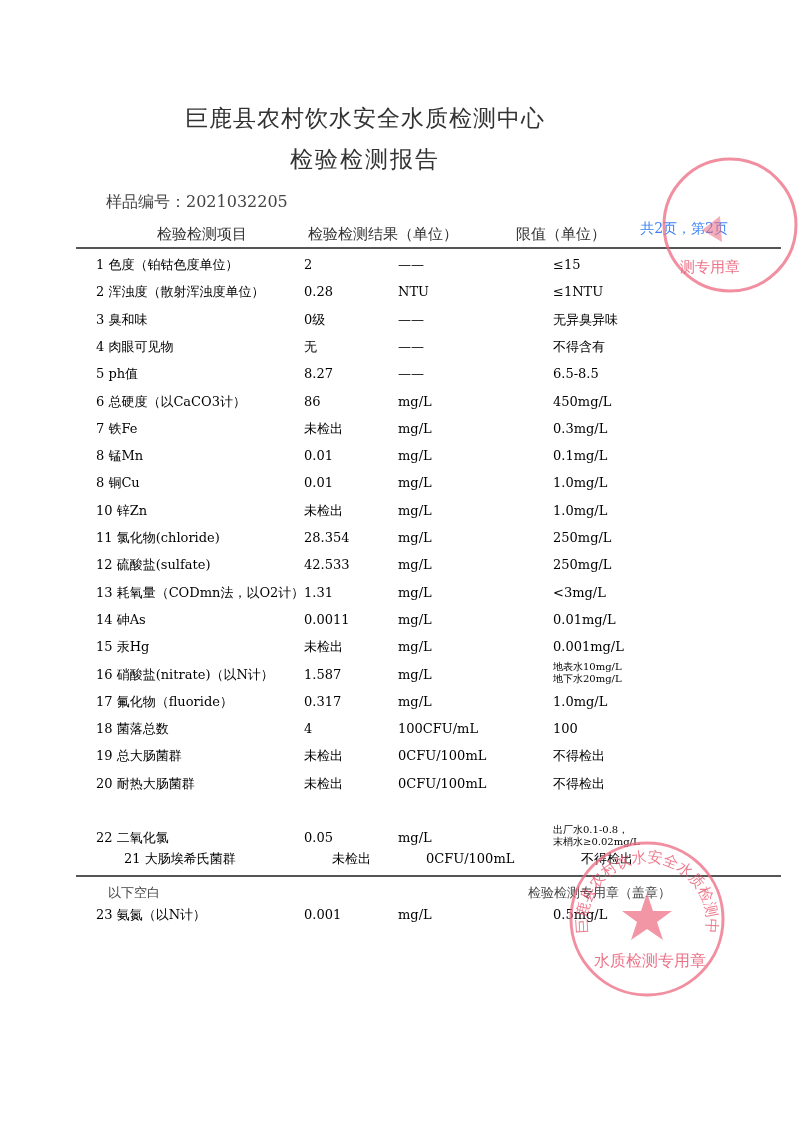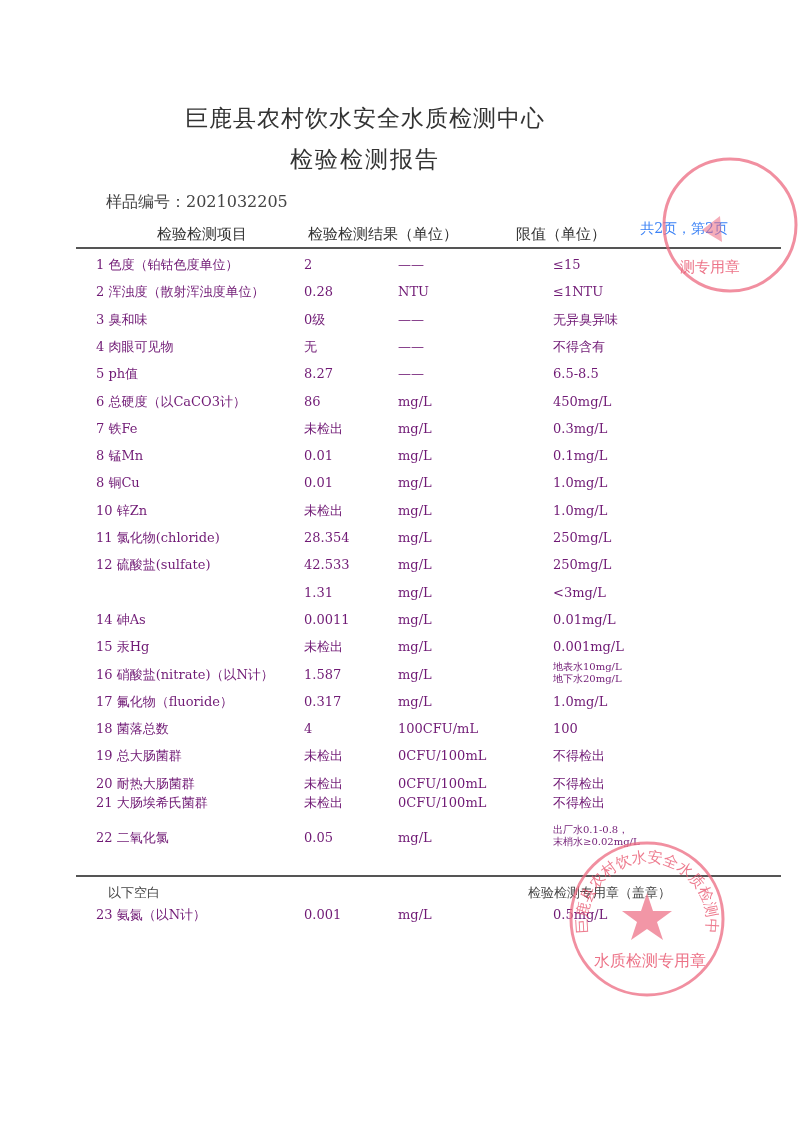--- a/index.html
+++ b/index.html
@@ -13,21 +13,21 @@
     }
     .title2 {
       position: absolute; left: 0; width: 730px; top: 144px; text-align: center;
       font-family: Liberation Mono, monospace; font-size: 23px; letter-spacing: 2px; color: #333;
     }
     .sample-no { position: absolute; left: 106px; top: 192px; font-size: 16px; color: #444; }
     .page-info { position: absolute; right: 72px; top: 192px; font-size: 14px; color: #3b82f6; margin-top: 28px; }
     .head-row { position: absolute; top: 225px; left: 0; width: 800px; font-size: 15px; color: #333; }
     .head-row span { position: absolute; }
     .rule { position: absolute; left: 76px; width: 705px; height: 2px; background: #555; }
-    .row { position: absolute; left: 0; width: 704px; height: 27px; font-size: 13px; color: #701a75; }
+    .row { position: absolute; left: 0; width: 704px; height: 27px; font-size: 13px; color: #000000; }
     .row span { position: absolute; top: 0; line-height: 20px; }
     .c-item { left: 96px; }
     .c-result { left: 304px; }
     .c-unit { left: 398px; }
     .c-limit { left: 553px; }
     .c-limit.small { font-size: 10px; line-height: 12px !important; top: -4px; }
     .foot-left { position: absolute; left: 108px; top: 884px; font-size: 13px; color: #444; }
     .foot-right { position: absolute; left: 528px; top: 884px; font-size: 13px; color: #444; }
     .stamp { position: absolute; pointer-events: none; }
   </style>
@@ -113,20 +113,21 @@
       <span class="c-unit">mg/L</span>
       <span class="c-limit">250mg/L</span>
     </div>
     <div class="row" style="top: 555.3px; padding-left: 36px;">
       <span class="c-item">12 硫酸盐(sulfate)</span>
       <span class="c-result">42.533</span>
       <span class="c-unit">mg/L</span>
       <span class="c-limit">250mg/L</span>
     </div>
     <div class="row" style="top: 582.6px;">
+      <span class="c-item">13 耗氧量（CODmn法，以O2计）</span>
       <span class="c-result">1.31</span>
       <span class="c-unit">mg/L</span>
       <span class="c-limit">&lt;3mg/L</span>
     </div>
     <div class="row" style="top: 609.9px;">
       <span class="c-item">14 砷As</span>
       <span class="c-result">0.0011</span>
       <span class="c-unit">mg/L</span>
       <span class="c-limit">0.01mg/L</span>
     </div>
@@ -162,21 +163,21 @@
       <span class="c-result">未检出</span>
       <span class="c-unit">0CFU/100mL</span>
       <span class="c-limit">不得检出</span>
     </div>
     <div class="row" style="top: 773.7px;">
       <span class="c-item">20 耐热大肠菌群</span>
       <span class="c-result">未检出</span>
       <span class="c-unit">0CFU/100mL</span>
       <span class="c-limit">不得检出</span>
     </div>
-    <div class="row" style="top: 793px;">
+    <div class="row" style="top: 849px; margin-left: 28px;">
       <span class="c-item">21 大肠埃希氏菌群</span>
       <span class="c-result">未检出</span>
       <span class="c-unit">0CFU/100mL</span>
       <span class="c-limit">不得检出</span>
     </div>
     <div class="row" style="top: 828.3px;">
       <span class="c-item">22 二氧化氯</span>
       <span class="c-result">0.05</span>
       <span class="c-unit">mg/L</span>
       <span class="c-limit small">

